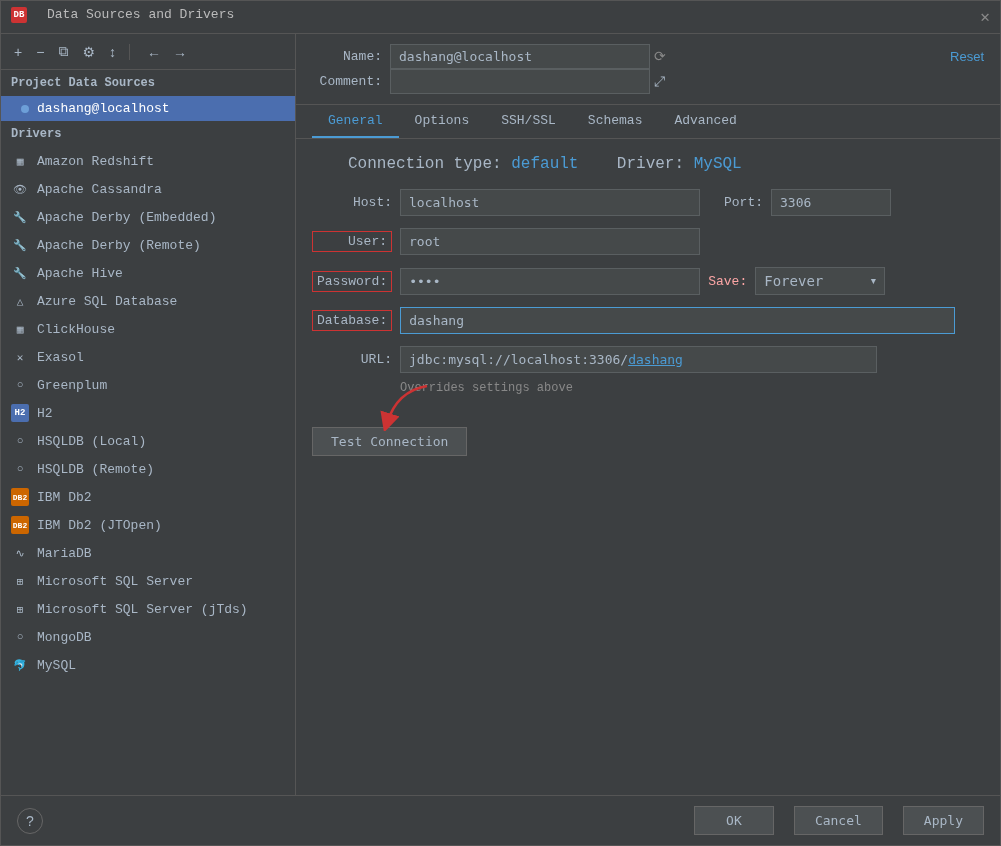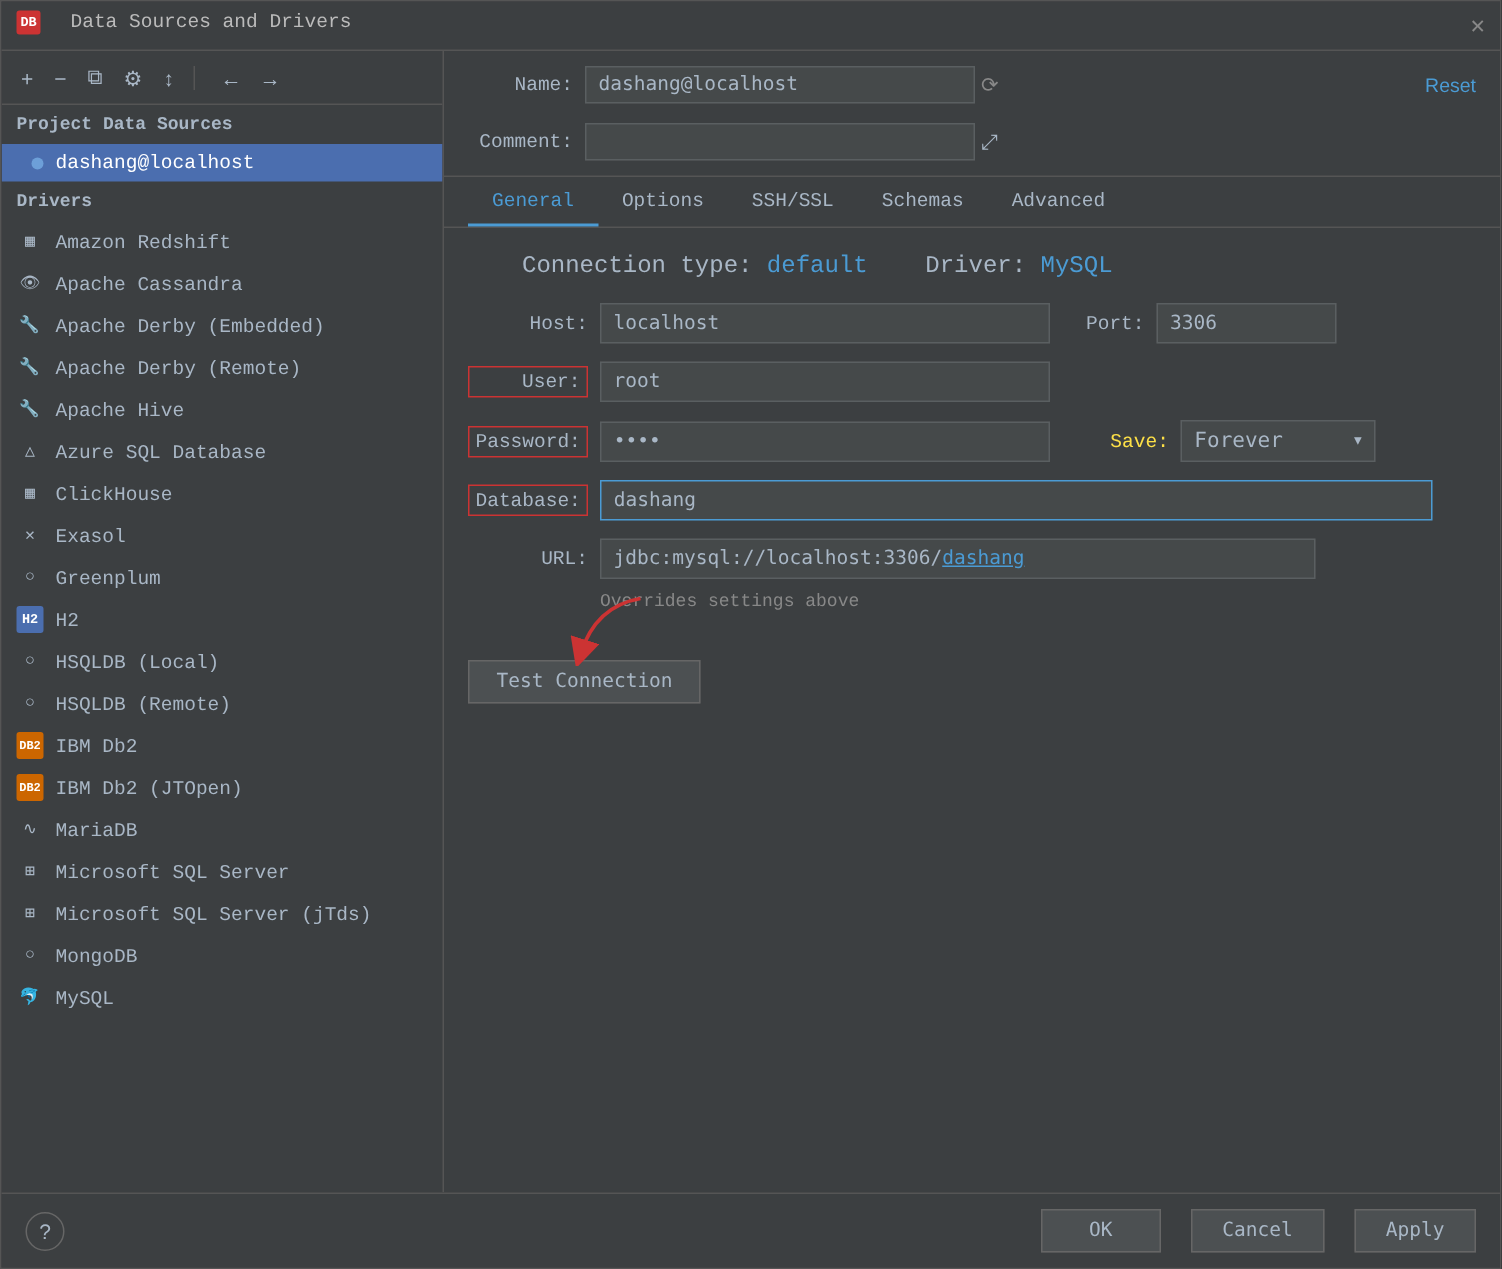--- a/index.html
+++ b/index.html
@@ -275,22 +275,22 @@
       background: #45494a;
       border: 1px solid #5a5f61;
       color: #a9b7c6;
       padding: 5px 8px;
       font-family: 'Consolas', monospace;
       font-size: 13px;
       outline: none;
       width: 120px;
     }
     .save-label {
-      color: #fde047;
-      margin-left: 32px;
+      color: #fca5a5;
+      margin-left: 0;
     }
     .save-select {
       background: #45494a;
       border: 1px solid #5a5f61;
       color: #a9b7c6;
       padding: 5px 8px;
       font-family: 'Consolas', monospace;
       font-size: 14px;
       outline: none;
       width: 130px;
@@ -367,21 +367,21 @@
       align-items: center;
       gap: 4px;
     }
     .sync-icon {
       color: #888;
       font-size: 14px;
     }
     .right-header-inner {
       display: flex;
       flex-direction: column;
-      gap: 13px;
+      gap: 0;
       width: 100%;
     }
     .test-area {
       position: relative;
       margin-top: 12px;
     }
   </style>
 </head>
 <body>
 

